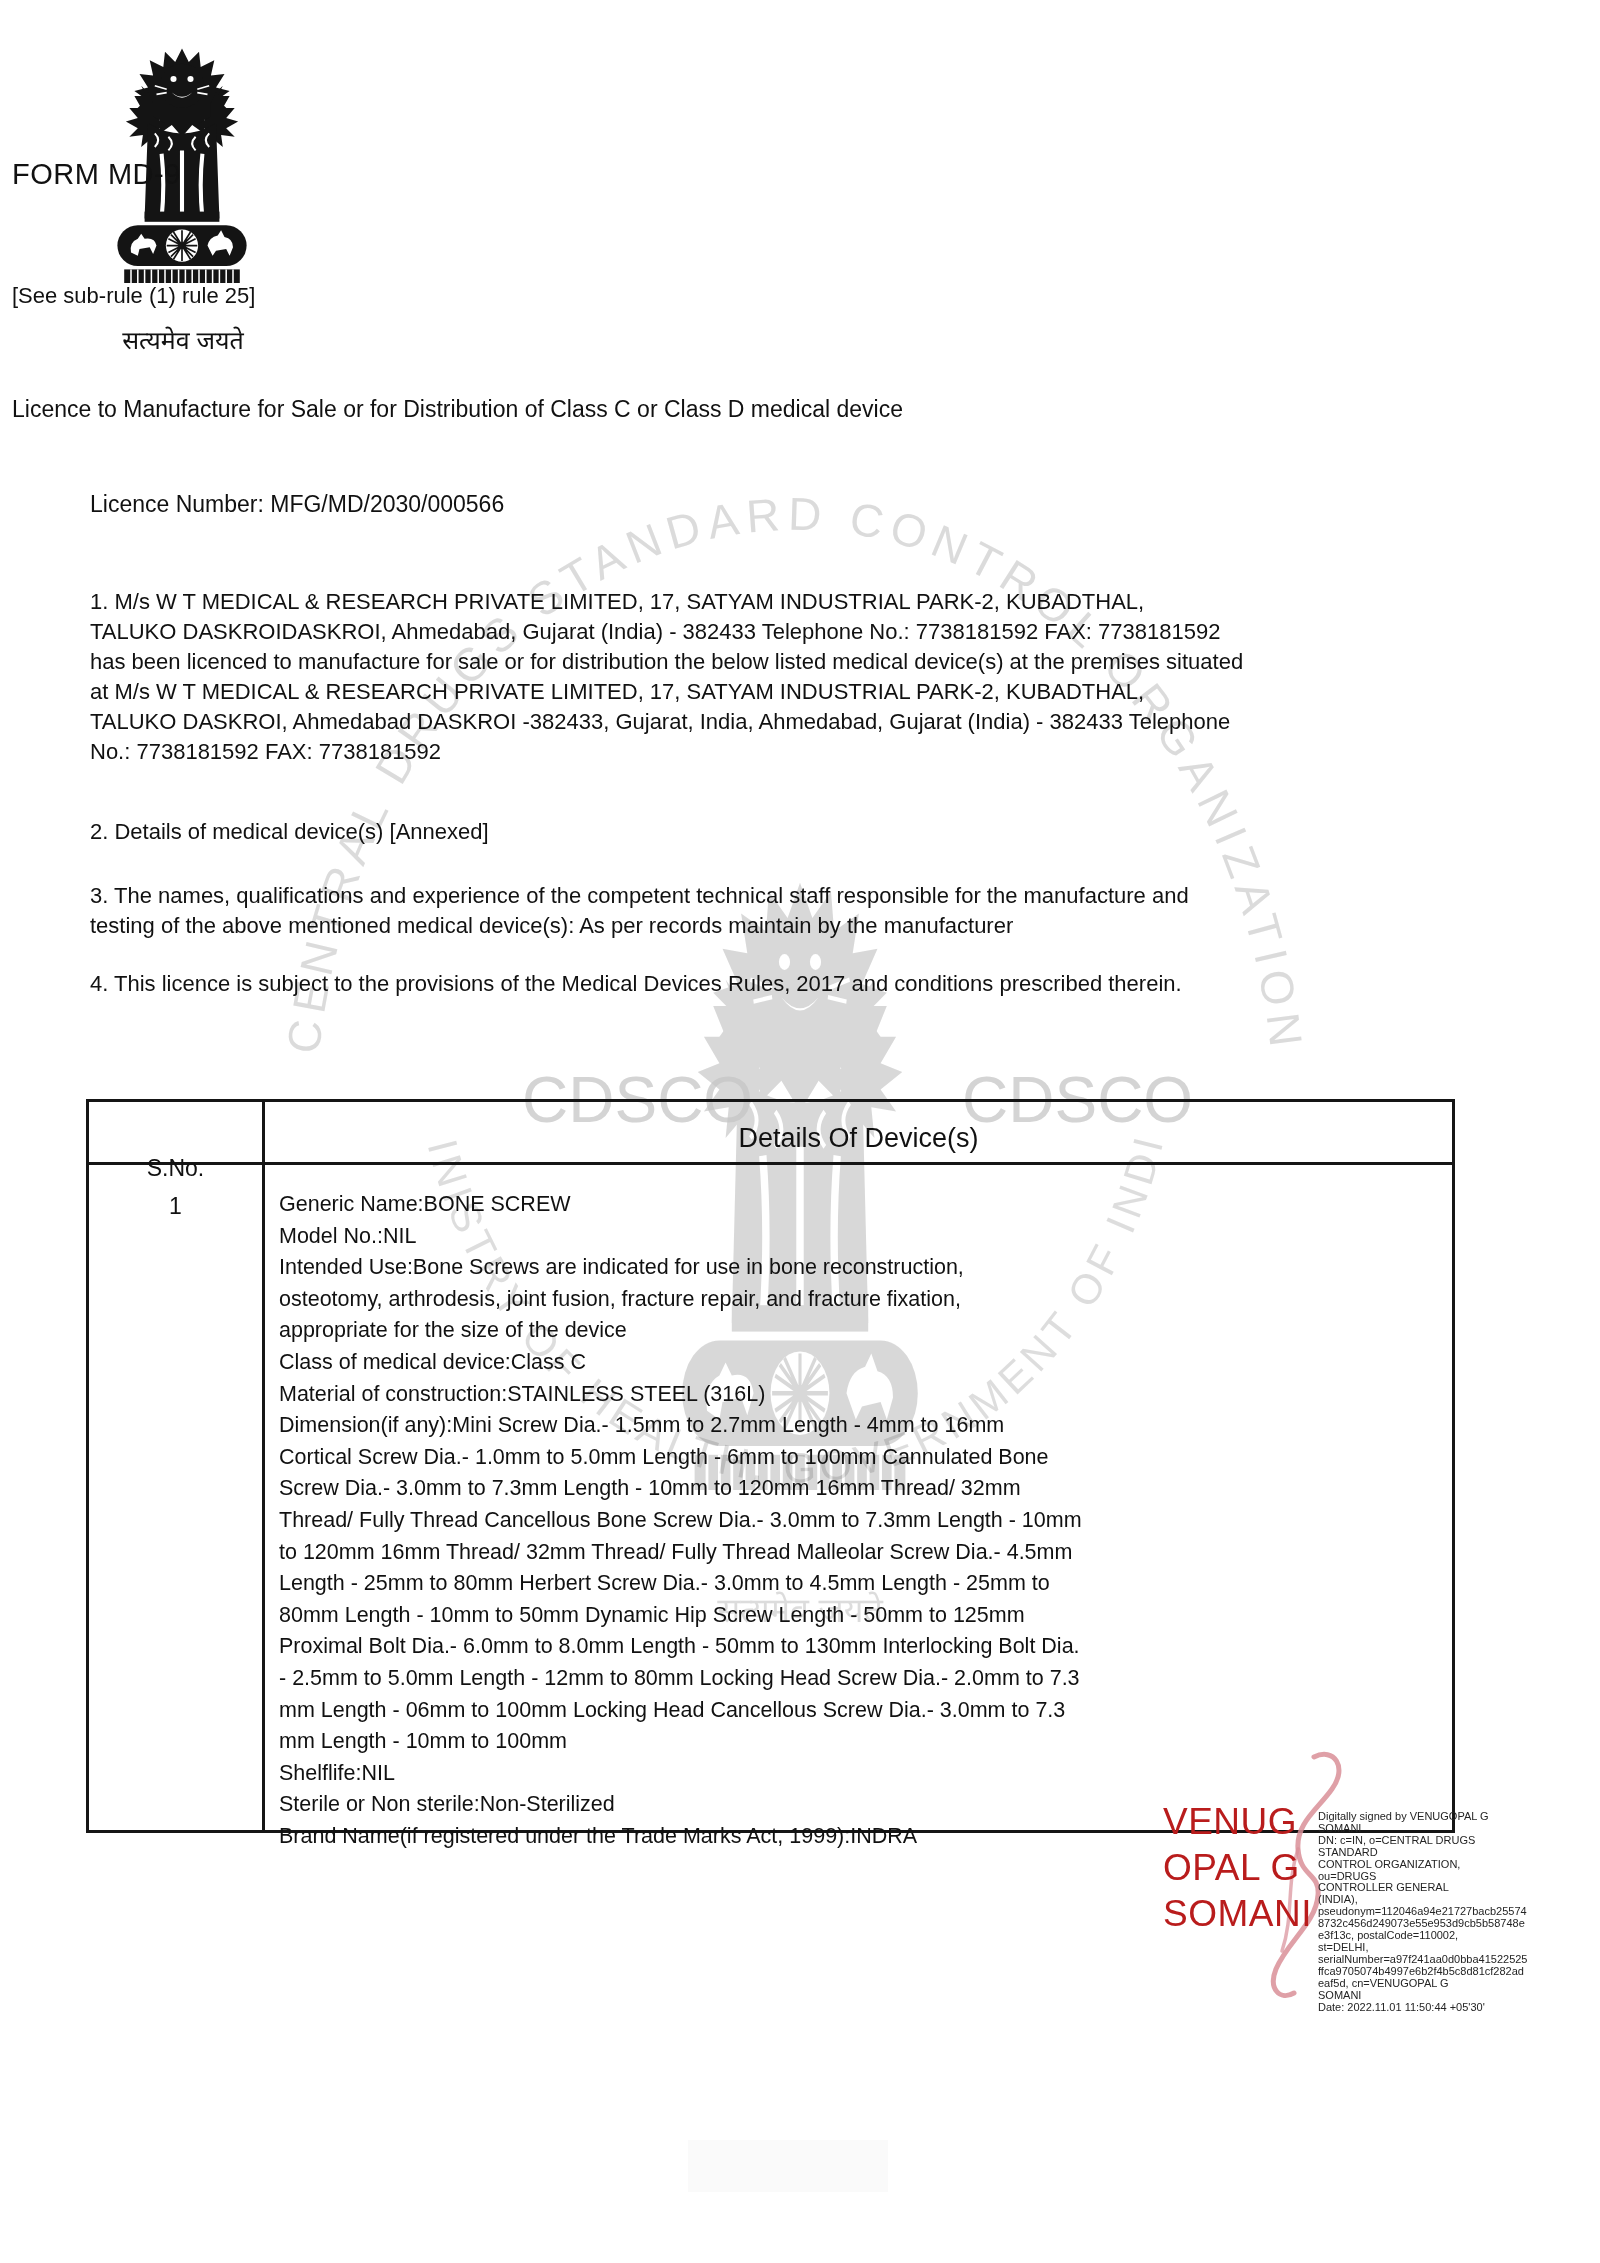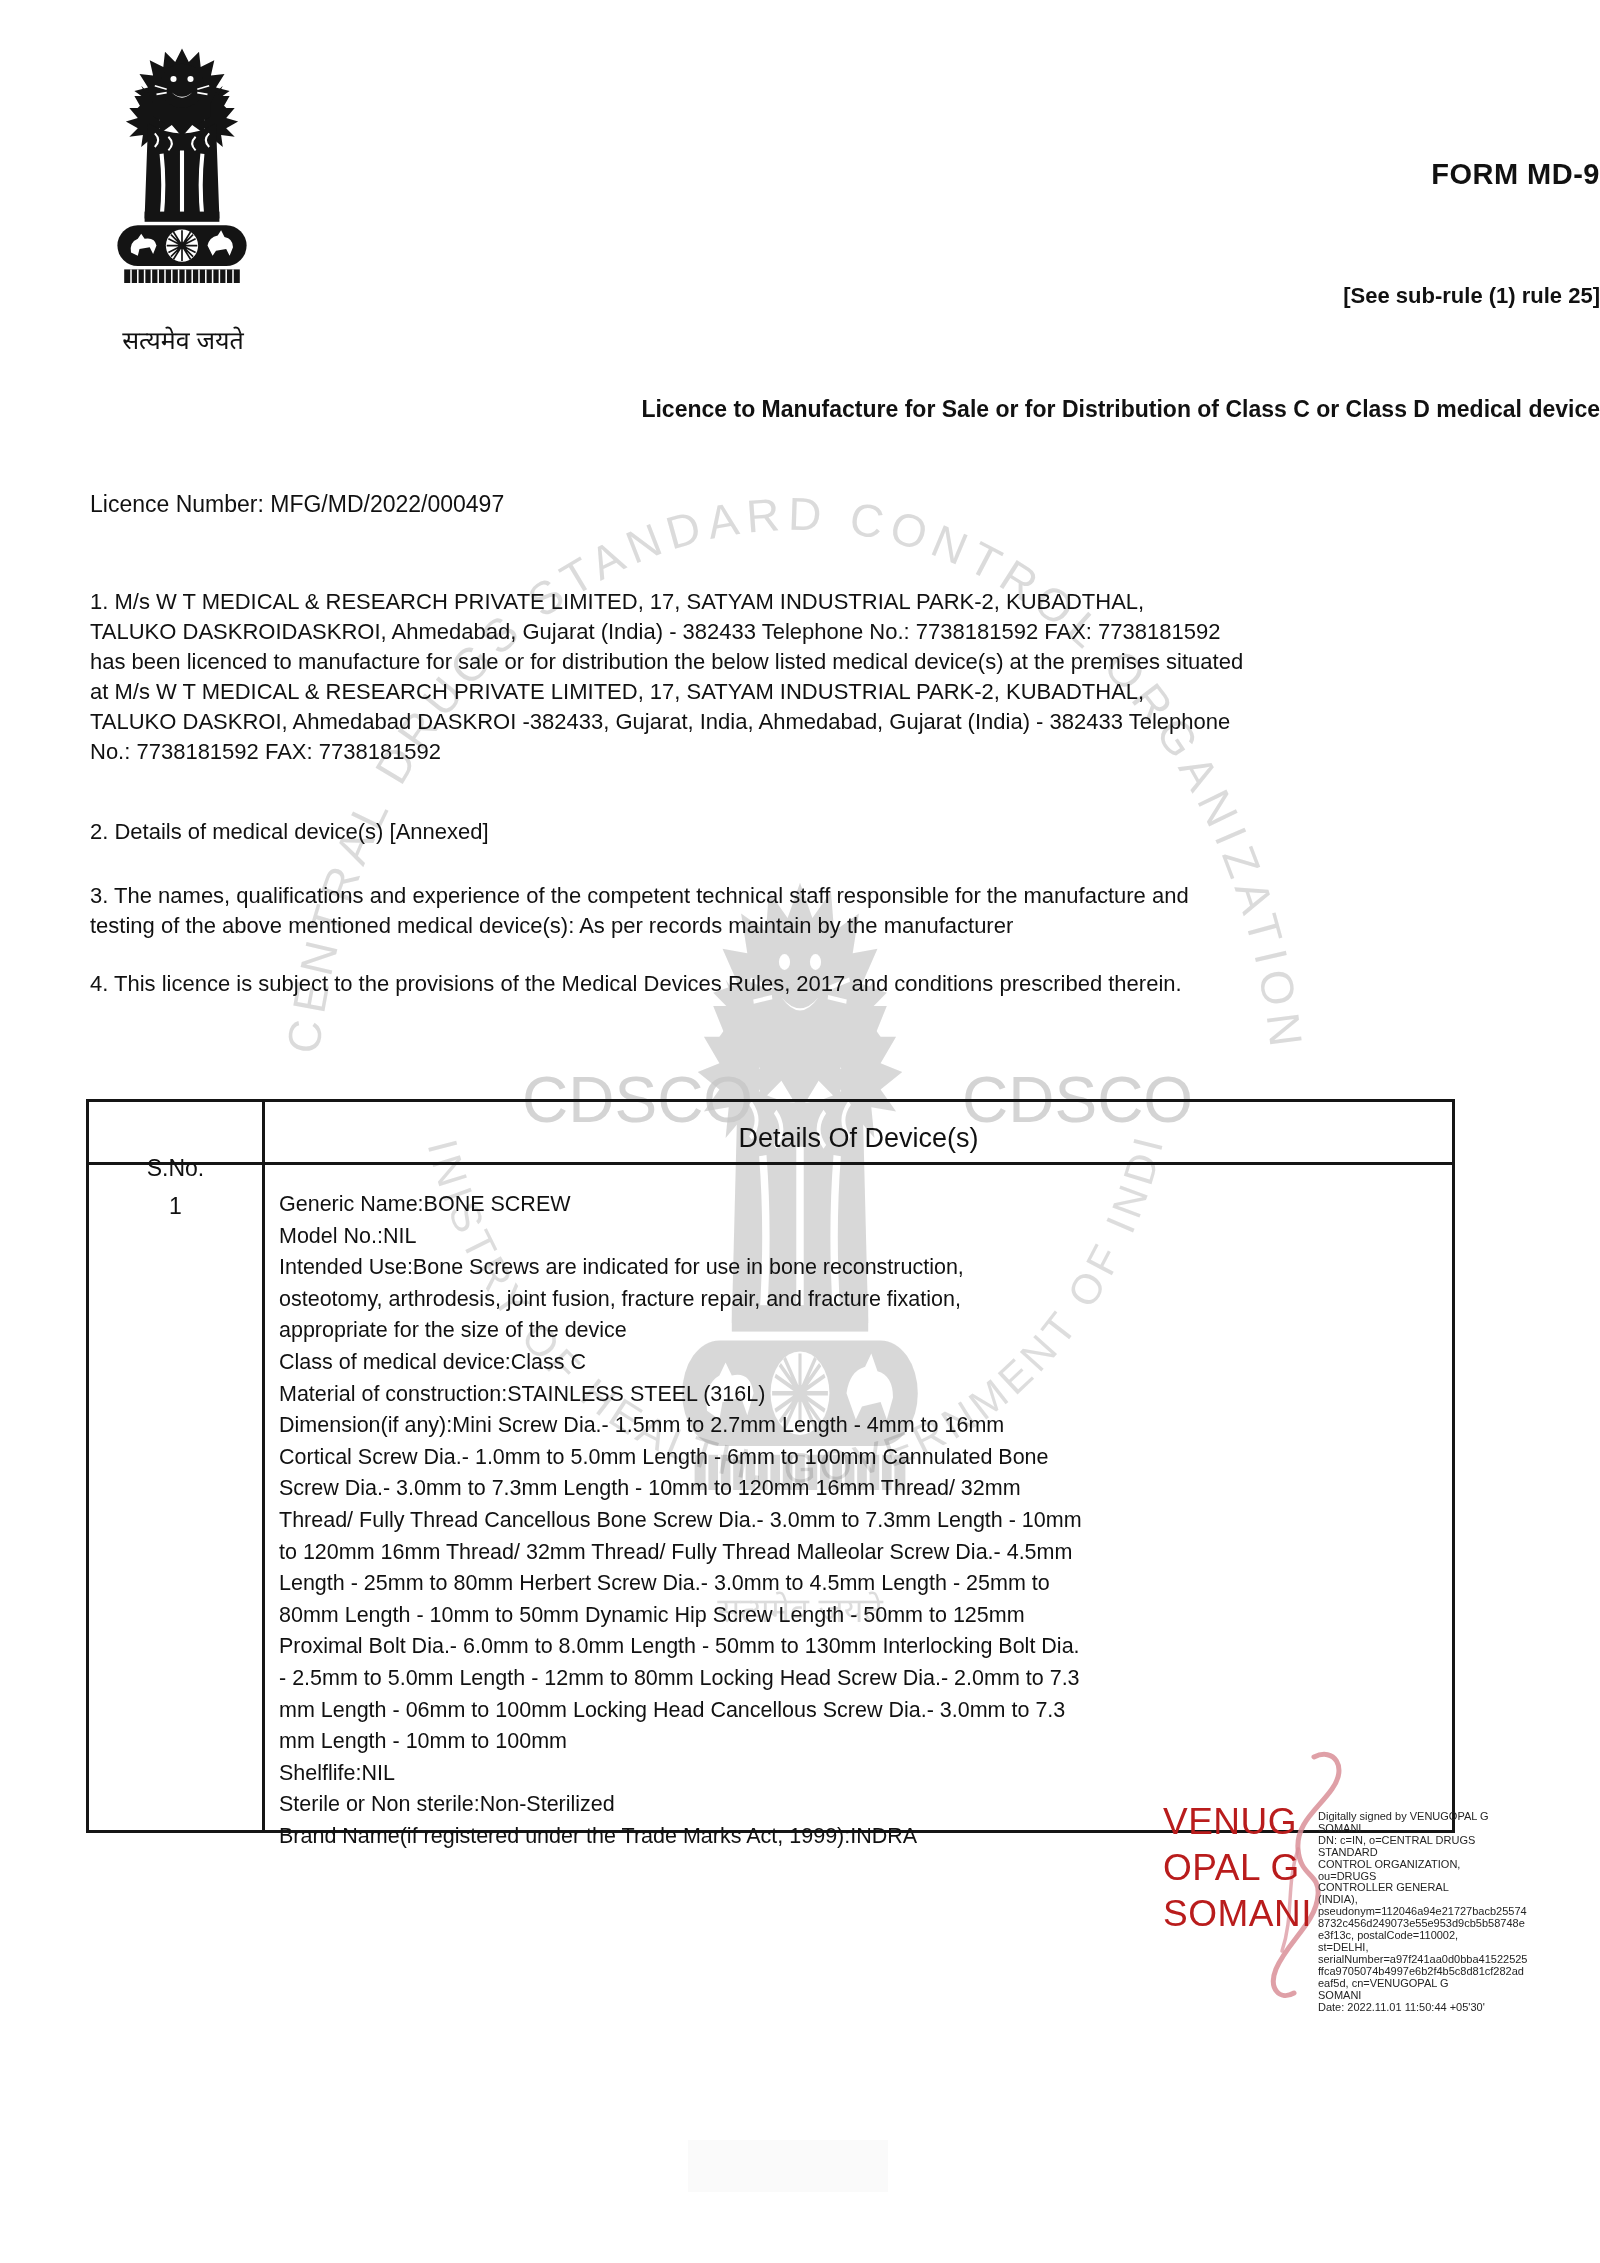--- a/index.html
+++ b/index.html
@@ -6,21 +6,21 @@
   .page{
     position:relative;
     width:1600px;height:2263px;
     background:#ffffff;
     margin:0 auto;
     overflow:hidden;
     font-family:"Liberation Sans","DejaVu Sans",sans-serif;
     color:#111;
   }
   .abs{position:absolute;}
-  .centered{left:4px;right:0;text-align:right;font-weight:bold;}
+  .centered{left:12px;right:0;text-align:left;}
   .preline{white-space:pre-line;}
   
   .form-title{top:158px;font-size:29px;letter-spacing:0.5px;}
   .sub-rule{top:283px;font-size:22px;}
   .licence-title{top:396px;font-size:23px;}
   .licence-number{left:90px;top:491px;font-size:23px;}
   
   .para{left:90px;width:1428px;font-size:22px;line-height:30px;}
   .para1{top:587px;}
   .para2{top:817px;}
@@ -145,21 +145,21 @@
 
   <svg class="abs" style="left:97px;top:28px" width="170" height="289" viewBox="0 0 100 170"></svg>
   <svg class="abs" style="left:97px;top:28px" width="170" height="289" viewBox="0 0 100 170" aria-hidden="true">
       <use href="#lioncap"></use>
     </svg>
   <div class="abs" style="left:88px;top:322px;width:190px;text-align:center;font-size:25px;">सत्यमेव जयते</div>
 
   <div class="abs centered form-title">FORM MD-9</div>
   <div class="abs centered sub-rule">[See sub-rule (1) rule 25]</div>
   <div class="abs centered licence-title">Licence to Manufacture for Sale or for Distribution of Class C or Class D medical device</div>
-  <div class="abs licence-number">Licence Number: MFG/MD/2022/000497</div>
+  <div class="abs licence-number">Licence Number: MFG/MD/2030/000566</div>
 
   <div class="abs para para1 preline">1. M/s W T MEDICAL &amp; RESEARCH PRIVATE LIMITED, 17, SATYAM INDUSTRIAL PARK-2, KUBADTHAL,
 TALUKO DASKROIDASKROI, Ahmedabad, Gujarat (India) - 382433 Telephone No.: 7738181592 FAX: 7738181592
 has been licenced to manufacture for sale or for distribution the below listed medical device(s) at the premises situated
 at M/s W T MEDICAL &amp; RESEARCH PRIVATE LIMITED, 17, SATYAM INDUSTRIAL PARK-2, KUBADTHAL,
 TALUKO DASKROI, Ahmedabad DASKROI -382433, Gujarat, India, Ahmedabad, Gujarat (India) - 382433 Telephone
 No.: 7738181592 FAX: 7738181592</div>
   <div class="abs para para2 preline">2. Details of medical device(s) [Annexed]</div>
   <div class="abs para para3 preline">3. The names, qualifications and experience of the competent technical staff responsible for the manufacture and
 testing of the above mentioned medical device(s): As per records maintain by the manufacturer</div>

